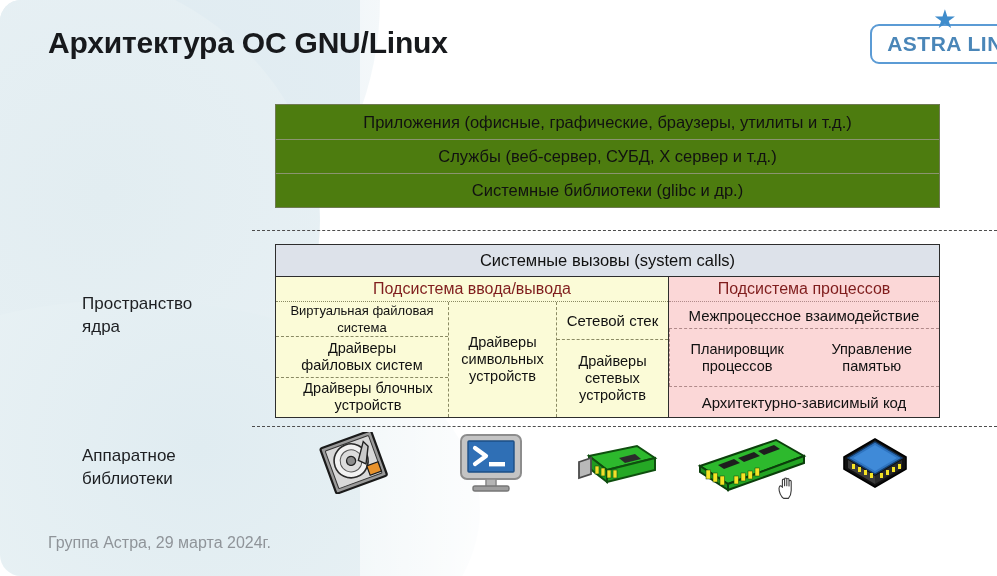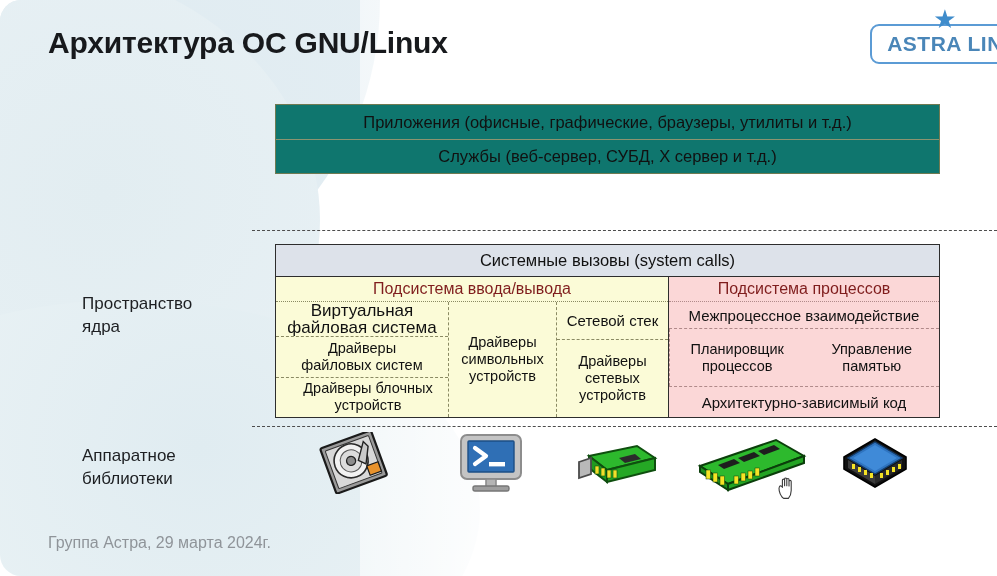--- a/index.html
+++ b/index.html
@@ -79,21 +79,21 @@
     border-top: 1.5px dashed #4d4d4d;
   }
   #divider-1 { top: 230px; }
   #divider-2 { top: 426px; }
 
   
   .userspace {
     position: absolute; left: 275px; top: 104px;
     width: 665px;
     border: 1.5px solid #6f7a52;
-    background: #0f766e;
+    background: #4d7c0f;
   }
   .us-row {
     height: 34px; display: flex; align-items: center; justify-content: center;
     font-size: 16.5px; color: #111; white-space: nowrap;
   }
   .us-row + .us-row { border-top: 1.5px solid #8b9470; }
 
   
   .kernel {
     position: absolute; left: 275px; top: 244px;
@@ -126,21 +126,21 @@
   .io-left { width: 172px; display: flex; flex-direction: column; }
   .io-mid  { width: 108px; border-left: 1.2px dashed #8a8a63;
              display: flex; align-items: center; justify-content: center; }
   .io-right{ flex: 1; border-left: 1.2px dashed #8a8a63;
              display: flex; flex-direction: column; }
   .cell {
     display: flex; align-items: center; justify-content: center;
     text-align: center; font-size: 14.5px; color: #111; line-height: 17px;
     padding: 0 3px;
   }
-  .io-left .cell-vfs { flex: 0 0 27px; font-size: 17px; border-bottom: 1.2px dashed #8a8a63; }
+  .io-left .cell-vfs { flex: 0 0 27px; font-size: 13px; border-bottom: 1.2px dashed #8a8a63; }
   .io-left .cell-fsd { flex: 1; border-bottom: 1.2px dashed #8a8a63; }
   .io-left .cell-bdd { flex: 1; margin-left: 12px; }
   .io-right .cell-net  { flex: 0 0 38px; border-bottom: 1.2px dashed #8a8a63; font-size: 15px; }
   .io-right .cell-netd { flex: 1; }
 
   
   .proc-body { flex: 1; display: flex; flex-direction: column; }
   .proc-ipc { flex: 0 0 27px; border-bottom: 1.2px dashed #b08a8a; font-size: 15px; }
   .proc-mid { flex: 1; display: flex; border-bottom: 1.2px dashed #b08a8a; }
   .proc-mem { flex: 1; }
@@ -185,20 +185,21 @@
     <div>ядра</div>
   </div>
   <div class="zone-label" id="zone-hw">
     <div>Аппаратное</div>
     <div>библиотеки</div>
   </div>
 
   <div class="userspace">
     <div class="us-row">Приложения (офисные, графические, браузеры, утилиты и т.д.)</div>
     <div class="us-row">Службы (веб-сервер, СУБД, X сервер и т.д.)</div>
+    <div class="us-row">Системные библиотеки (glibc и др.)</div>
   </div>
 
   <div class="kernel">
 
     <div class="syscalls">Системные вызовы (system calls)</div>
 
     <div class="kcols">
 
       <div class="kcol-io">
         <div class="khead">Подсистема ввода/вывода</div>

